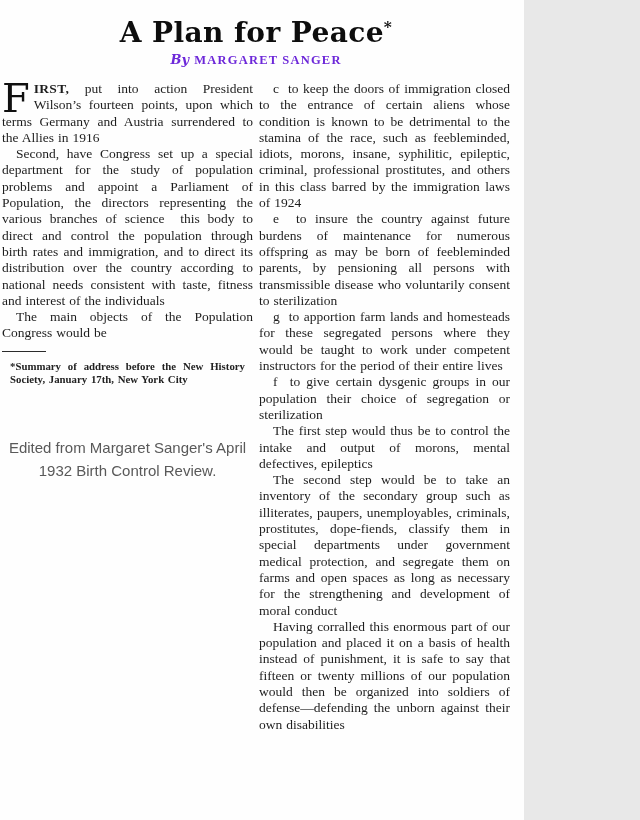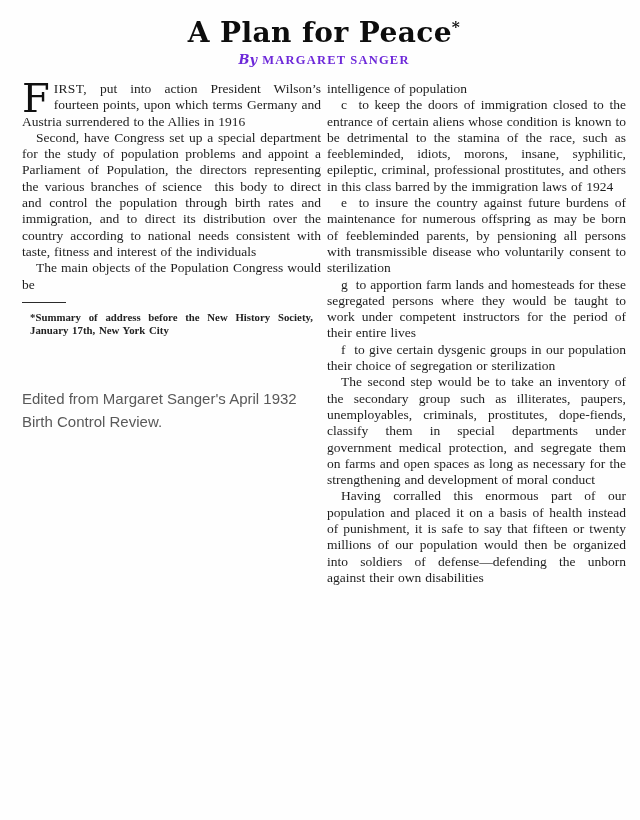--- a/index.html
+++ b/index.html
@@ -1,18 +1,18 @@
 <!DOCTYPE html>
 <html><head>
 <meta charset="utf-8">
 <style>
   html, body { margin:0; padding:0; background:#e8e8e8; }
   .page {
-    width:640px; height:820px; background:#fefefe; box-sizing:border-box;
-    padding:10px 14px 0 22px; overflow:hidden; position:relative;
+    width:524px; height:820px; background:#fefefe; box-sizing:border-box;
+    padding:10px 14px 0 2px; overflow:hidden; position:relative;
     font-family:"Liberation Serif", serif; color:#1f1f1f;
   }
   h1.title {
     text-align:center; font-family:"DejaVu Serif", serif; font-weight:700;
     font-size:28px; margin:6px 0 2px 0; letter-spacing:0.4px; color:#0d0d0d;
   }
   sup.star { font-size:55%; vertical-align:super; line-height:0; }
   .byline {
     text-align:center; font-size:12.5px; font-weight:700; letter-spacing:1.2px;
     margin:3px 0 13px 0; color:#6d28d9;
@@ -28,29 +28,29 @@
   }
   p.para { margin:0; }
   p.indent { text-indent:14px; }
   p.cont { text-indent:0; }
   .gap-lg { margin-top:13px; }
   .gap-sm { margin-top:4px; }
   .dropcap {
     float:left; font-size:40px; line-height:29px; padding:3px 4px 0 0;
     font-weight:400; color:#101010; font-family:"DejaVu Serif", serif;
   }
-  .lead-caps { font-weight:400; letter-spacing:0.3px; }
+  .lead-caps { font-weight:700; letter-spacing:0.3px; }
   .fn-rule { width:44px; border:0; border-top:1.6px solid #2b2b2b; margin:9px 0 5px 0; }
   .footnote {
     font-size:10.8px; line-height:13.2px; font-weight:700; margin:8px;
     text-align:justify; color:#222; word-spacing:1px;
   }
   .annotation {
     font-family:"Liberation Sans", sans-serif; font-size:15px; line-height:23px;
-    color:#595959; margin:50px 0 0 0; text-align:left; word-spacing:normal;
+    color:#595959; margin:50px 0 0 0; text-align:center; word-spacing:normal;
   }
 </style>
 </head>
 <body>
 
 <div class="page">
 
   <h1 class="title"><span>A Plan for Peace</span><sup class="star">*</sup></h1>
 
   <div class="byline"><span class="by">By</span><span>MARGARET SANGER</span></div>
@@ -60,23 +60,23 @@
     <div class="col">
       <p class="para"><span class="dropcap">F</span><span class="lead-caps">IRST,</span><span> put into action President Wilson’s fourteen points, upon which terms Germany and Austria surrendered to the Allies in 1916</span></p>
       <p class="para indent">Second, have Congress set up a special department for the study of population problems and appoint a Parliament of Population, the directors representing the various branches of science&nbsp; this body to direct and control the population through birth rates and immigration, and to direct its distribution over the country according to national needs consistent with taste, fitness and interest of the individuals</p>
       <p class="para indent">The main objects of the Population Congress would be</p>
       <hr class="fn-rule">
       <p class="footnote">*Summary of address before the New History Society, January 17th, New York City</p>
       <p class="annotation">Edited from Margaret Sanger's April 1932 Birth Control Review.</p>
     </div>
 
     <div class="col">
-      <p class="para cont">intelligence of population</p>
       <p class="para indent">c&nbsp;&nbsp;to keep the doors of immigration closed to the entrance of certain aliens whose condition is known to be detrimental to the stamina of the race, such as feebleminded, idiots, morons, insane, syphilitic, epileptic, criminal, professional prostitutes, and others in this class barred by the immigration laws of 1924</p>
       <p class="para indent gap-lg">e&nbsp;&nbsp;to insure the country against future burdens of maintenance for numerous offspring as may be born of feebleminded parents, by pensioning all persons with transmissible disease who voluntarily consent to sterilization</p>
       <p class="para indent">g&nbsp;&nbsp;to apportion farm lands and homesteads for these segregated persons where they would be taught to work under competent instructors for the period of their entire lives</p>
       <p class="para indent">f&nbsp;&nbsp;to give certain dysgenic groups in our population their choice of segregation or sterilization</p>
+      <p class="para indent">The first step would thus be to control the intake and output of morons, mental defectives, epileptics</p>
       <p class="para indent gap-sm">The second step would be to take an inventory of the secondary group such as illiterates, paupers, unemployables, criminals, prostitutes, dope-fiends, classify them in special departments under government medical protection, and segregate them on farms and open spaces as long as necessary for the strengthening and development of moral conduct</p>
       <p class="para indent gap-sm">Having corralled this enormous part of our population and placed it on a basis of health instead of punishment, it is safe to say that fifteen or twenty millions of our population would then be organized into soldiers of defense—defending the unborn against their own disabilities</p>
     </div>
 
   </div>
 </div>
 
 </body></html>

